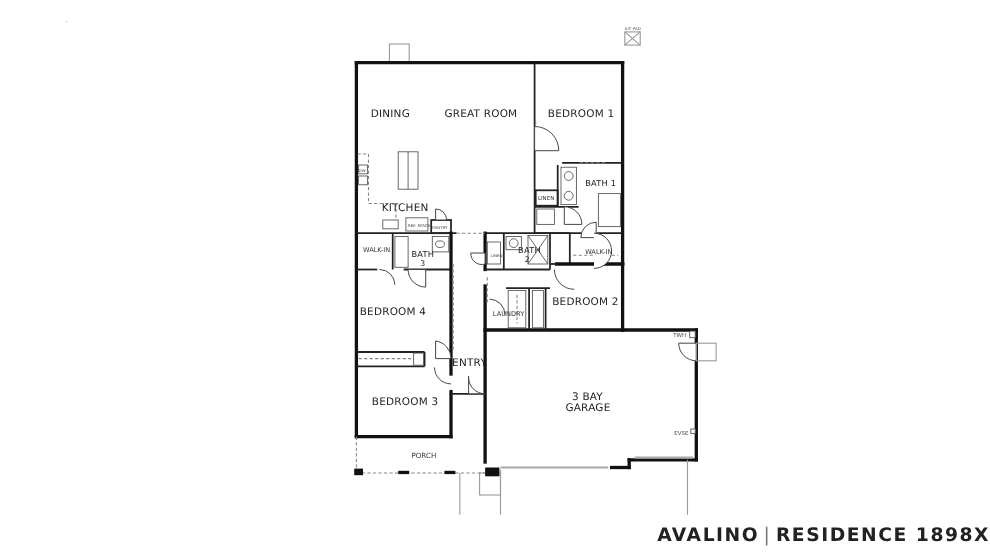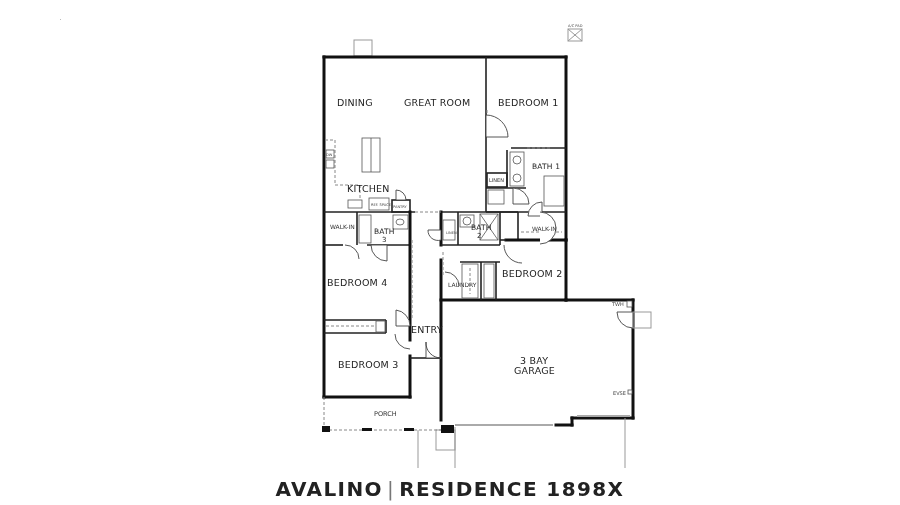--- a/index.html
+++ b/index.html
@@ -7,21 +7,21 @@
   #plan { position: absolute; left: 0; top: 0; width: 900px; height: 505px; }
   .wall { stroke: #111; stroke-width: 3; fill: none; stroke-linecap: square; }
   .wall-thin { stroke: #222; stroke-width: 1.6; fill: none; }
   .light { stroke: #999; stroke-width: 1; fill: none; }
   .dash { stroke: #888; stroke-width: 1; fill: none; stroke-dasharray: 3 2; }
   .door { stroke: #444; stroke-width: 0.9; fill: #fff; }
   .fixture { stroke: #555; stroke-width: 0.8; fill: #fff; }
   .room-label { font-family: "DejaVu Sans", sans-serif; font-size: 9.5px; fill: #222; font-weight: 500; letter-spacing: 0.2px; }
   .small-label { font-family: "DejaVu Sans", sans-serif; font-size: 5px; fill: #333; }
   .micro-label { font-family: "DejaVu Sans", sans-serif; font-size: 3.6px; fill: #444; }
-  #caption { position: absolute; left: 0; top: 477px; width: 900px; text-align: center; font-family: "DejaVu Sans", sans-serif; font-size: 20px; letter-spacing: 1.4px; color: #222; font-weight: 600; }
+  #caption { position: absolute; left: 0; top: 477px; width: 900px; text-align: right; font-family: "DejaVu Sans", sans-serif; font-size: 17px; letter-spacing: 1.4px; color: #222; font-weight: 600; }
   #caption .sep { color: #777; font-weight: 400; margin: 0 4px; }
   #speck { position: absolute; left: 60px; top: 19px; width: 1px; height: 1px; background: #bbb; }
 </style>
 </head>
 <body>
 
 <div id="speck"></div>
 
 <svg id="plan" viewBox="0 0 900 505" xmlns="http://www.w3.org/2000/svg">
 

